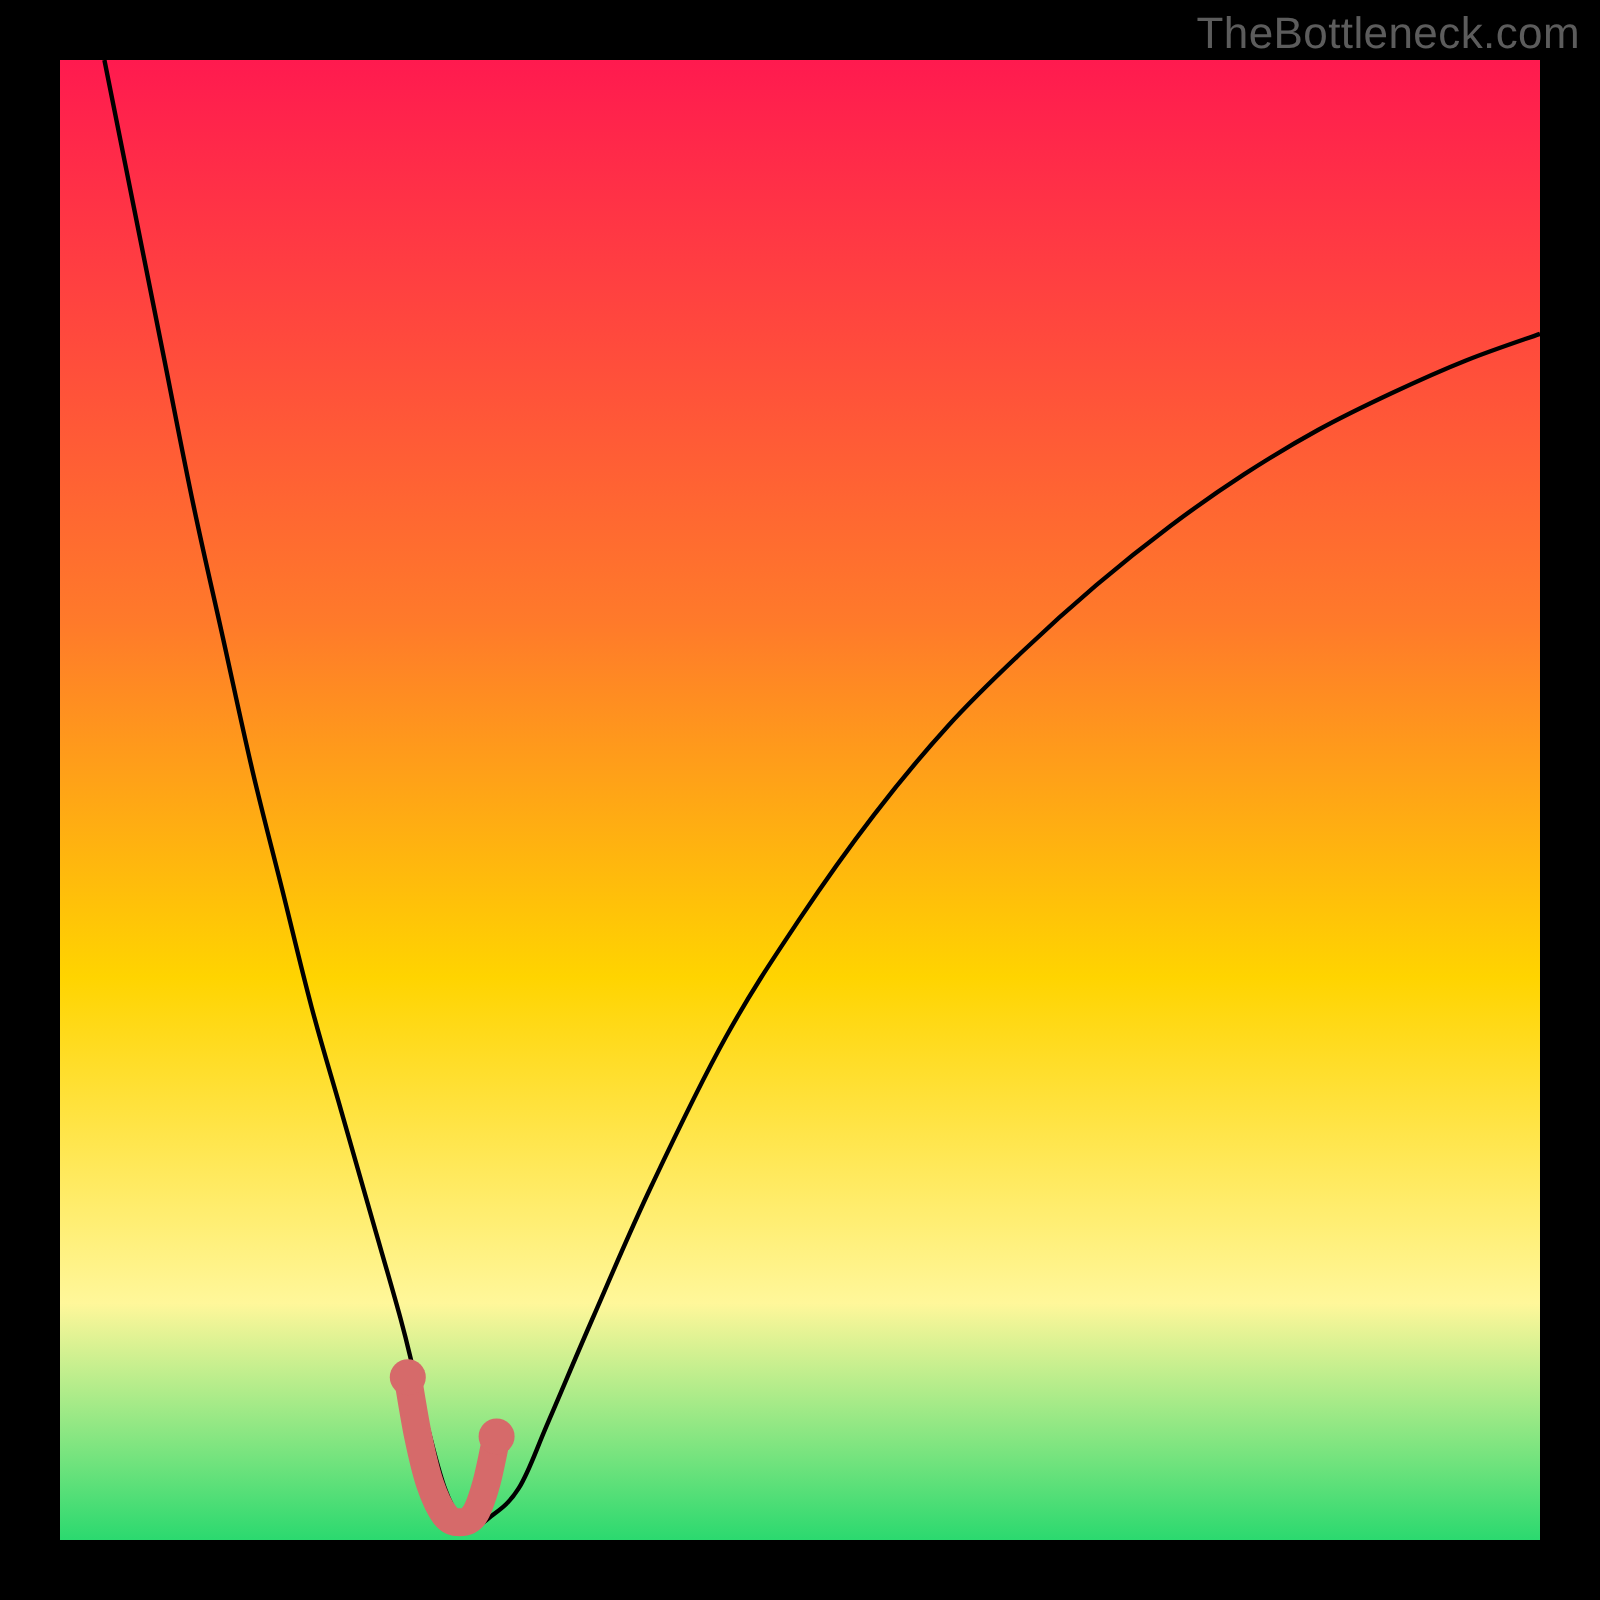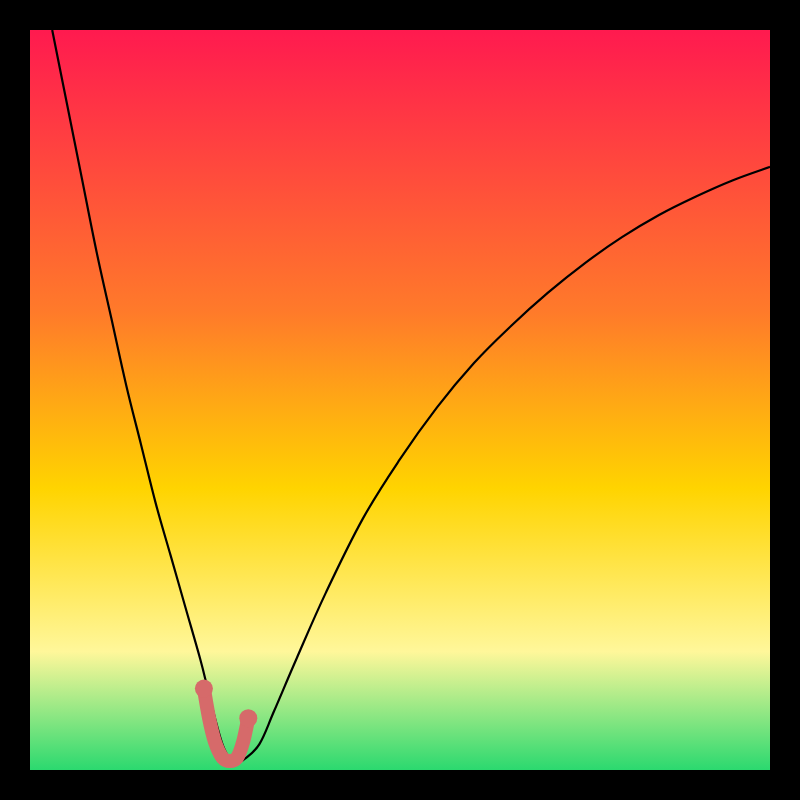--- a/index.html
+++ b/index.html
@@ -36,20 +36,21 @@
     letter-spacing: 0.2px;
   }
   svg {
     display: block;
   }
 </style>
 </head>
 <body>
 
 <div class="frame">
+  <div class="watermark">TheBottleneck.com</div>
 
   <div class="plot">
     <svg id="chart-svg" width="740" height="740" viewBox="0 0 740 740">
       <defs>
         <linearGradient id="bg-grad" x1="0" y1="0" x2="0" y2="1">
           <stop id="g0" offset="0%" stop-color="#ff1a4f"></stop>
           <stop id="g1" offset="38%" stop-color="#ff7a2a"></stop>
           <stop id="g2" offset="62%" stop-color="#ffd400"></stop>
           <stop id="g3" offset="84%" stop-color="#fff79a"></stop>
           <stop id="g4" offset="100%" stop-color="#2bd96f"></stop>

